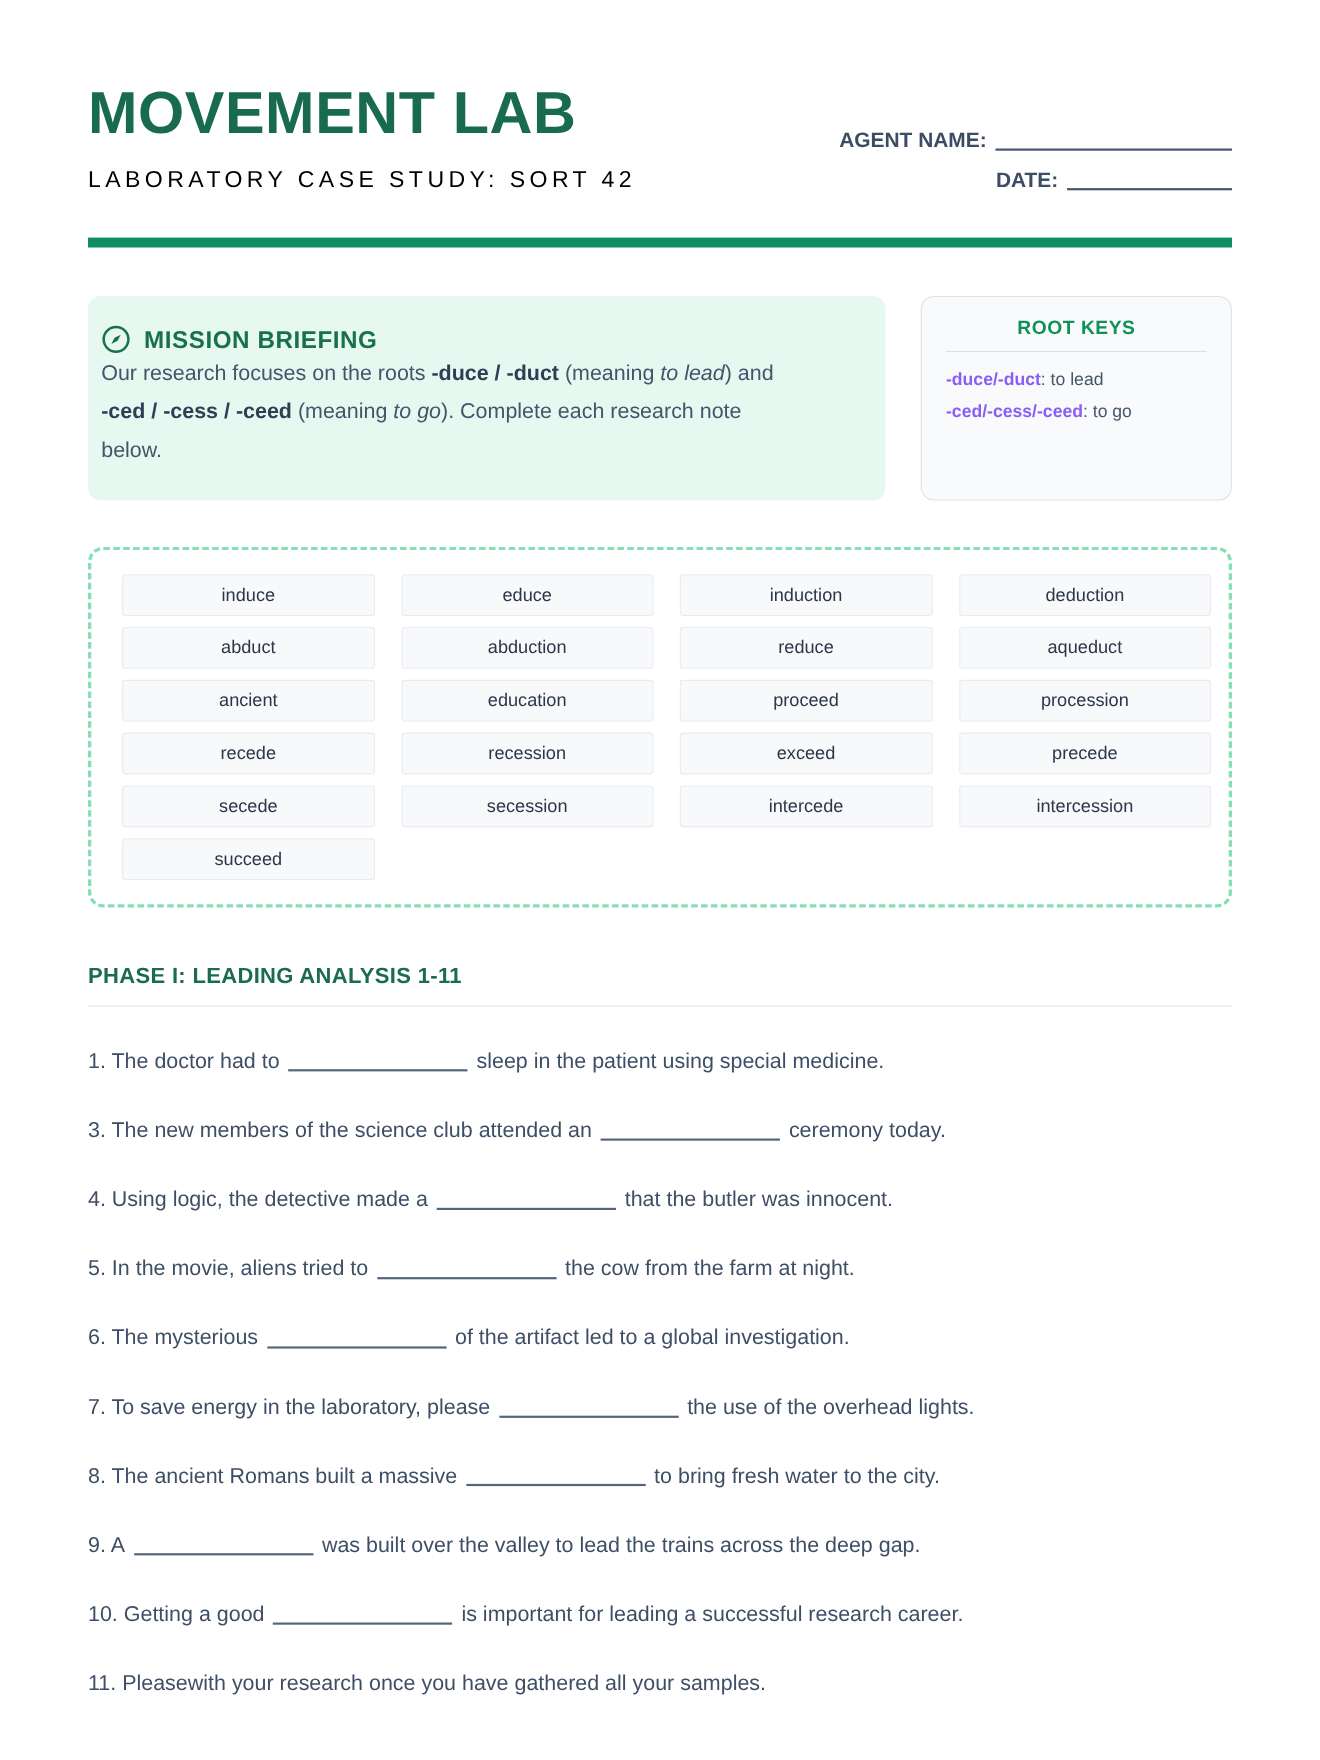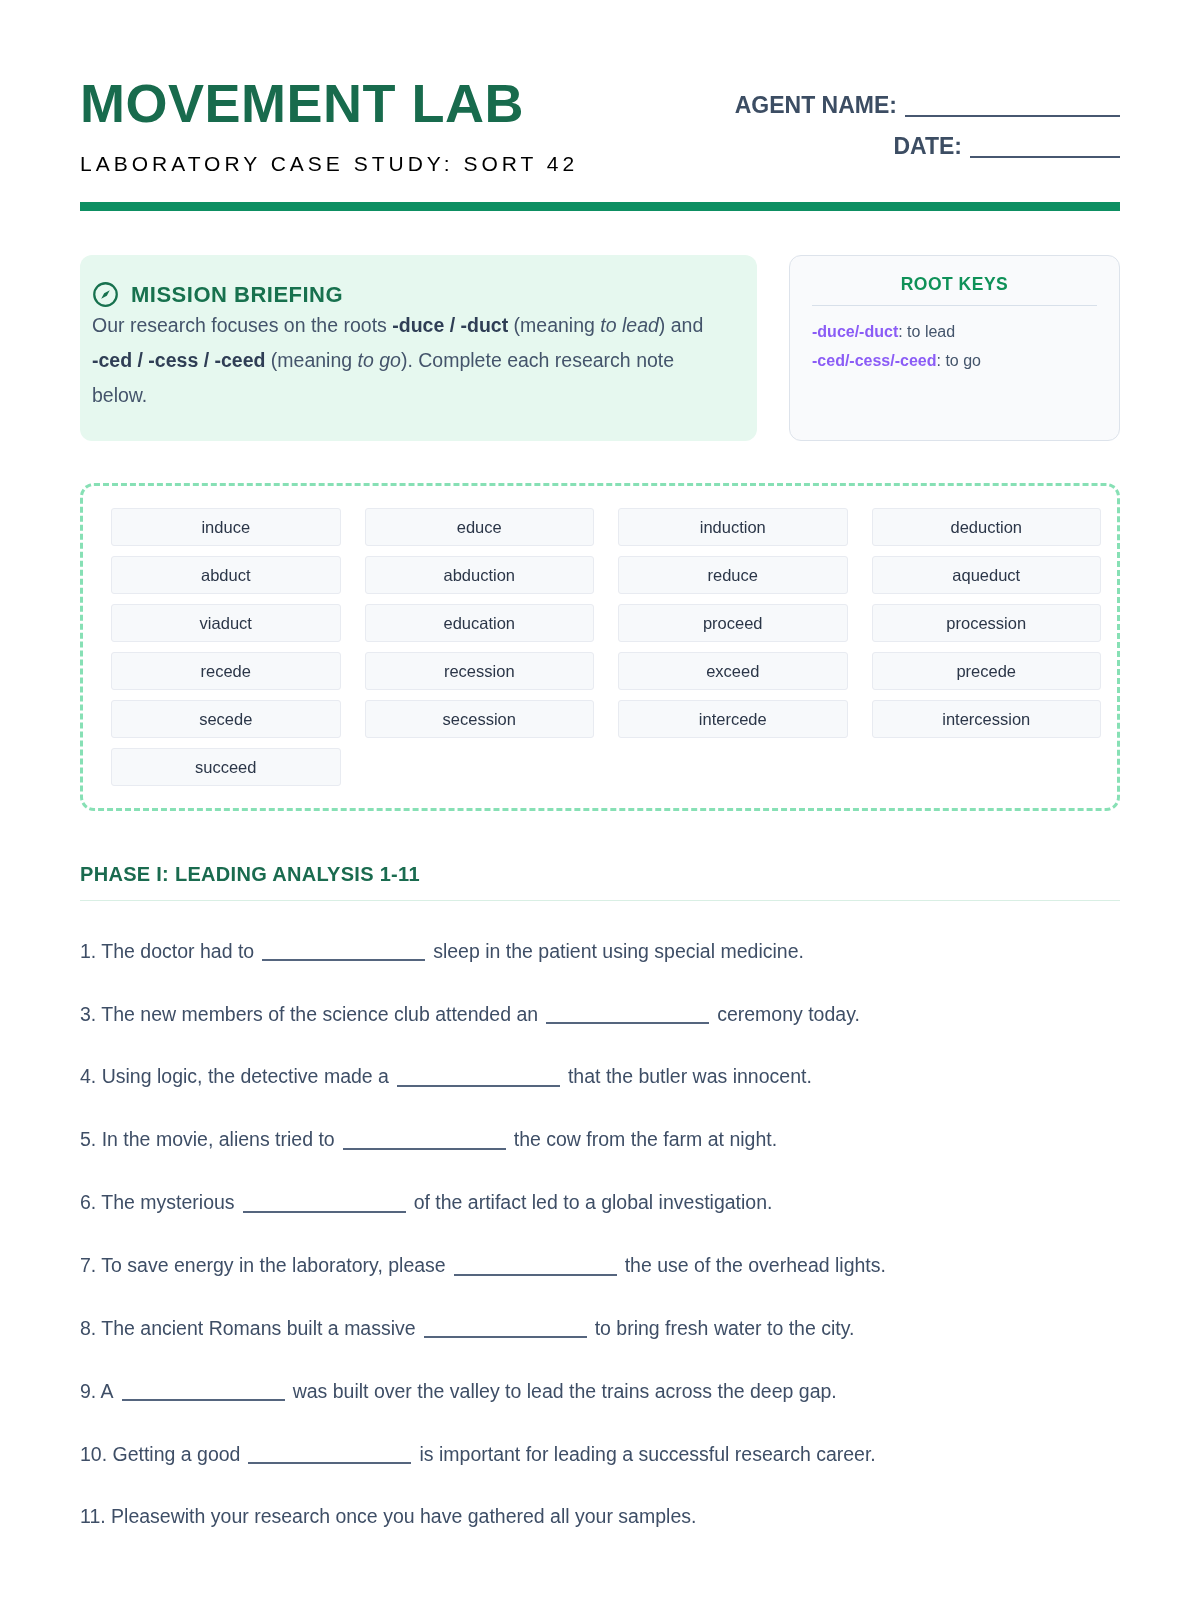--- a/index.html
+++ b/index.html
@@ -31,23 +31,23 @@
     line-height: 1;
   }
   .page-subtitle {
     margin-top: 22px;
     font-size: 21px;
     font-weight: normal;
     letter-spacing: 4px;
     color: #000000;
   }
   .header-fields {
-    margin-top: 16px;
+    margin-top: 42px;
     text-align: right;
-    font-size: 23px;
+    font-size: 19px;
     font-weight: bold;
     color: #3c4d63;
   }
   .header-field-row { margin-bottom: 14px; white-space: nowrap; }
   .blank {
     display: inline-block;
     border-bottom: 2px solid #475770;
     height: 0.95em;
     vertical-align: -0.18em;
   }
@@ -86,21 +86,21 @@
   }
   .briefing-text {
     font-size: 19.5px;
     line-height: 1.8;
     color: #44546b;
     max-width: 620px;
   }
   .briefing-text b { color: #2f3e55; }
 
   .rootkeys-card {
-    width: 331px;
+    width: 283px;
     background: #f9fafc;
     border: 1px solid #dde3eb;
     border-radius: 12px;
     padding: 18px 22px;
   }
   .rootkeys-title {
     text-align: center;
     font-size: 17.5px;
     font-weight: bold;
     letter-spacing: 0.5px;
@@ -214,21 +214,21 @@
 
   <div class="word-bank" id="word-bank">
       <div class="word-chip">induce</div>
       <div class="word-chip">educe</div>
       <div class="word-chip">induction</div>
       <div class="word-chip">deduction</div>
       <div class="word-chip">abduct</div>
       <div class="word-chip">abduction</div>
       <div class="word-chip">reduce</div>
       <div class="word-chip">aqueduct</div>
-      <div class="word-chip">viaduct</div>
+      <div class="word-chip">ancient</div>
       <div class="word-chip">education</div>
       <div class="word-chip">proceed</div>
       <div class="word-chip">procession</div>
       <div class="word-chip">recede</div>
       <div class="word-chip">recession</div>
       <div class="word-chip">exceed</div>
       <div class="word-chip">precede</div>
       <div class="word-chip">secede</div>
       <div class="word-chip">secession</div>
       <div class="word-chip">intercede</div>

